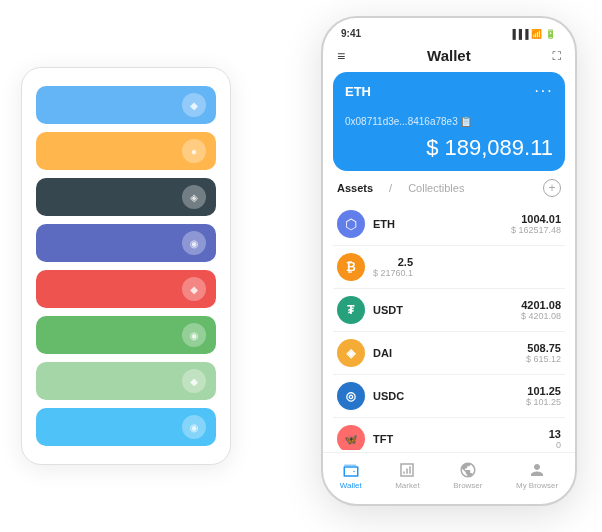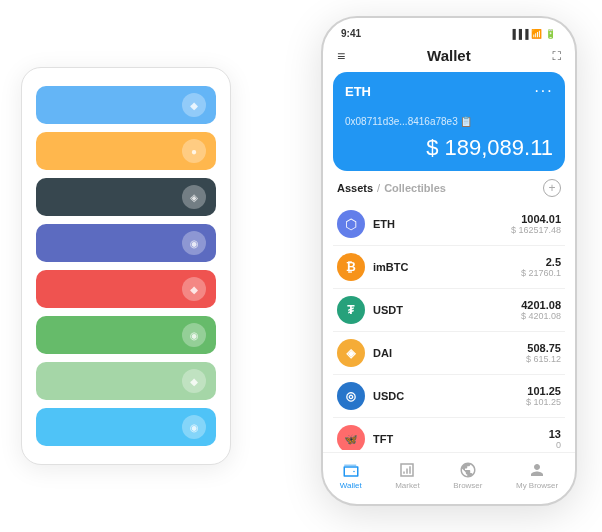--- a/index.html
+++ b/index.html
@@ -163,39 +163,38 @@
     
     .assets-header {
       display: flex;
       justify-content: space-between;
       align-items: center;
       padding: 0 14px 6px;
     }
 
     .assets-tabs {
       display: flex;
-      gap: 4px;
+      gap: 16px;
       align-items: center;
     }
 
     .assets-tab {
       font-size: 11px;
       color: #222;
       font-weight: 600;
     }
 
     .assets-tab-divider {
       font-size: 11px;
       color: #aaa;
     }
 
     .assets-tab-inactive {
       font-size: 11px;
       color: #aaa;
-      font-weight: bold;
     }
 
     .add-btn {
       width: 18px;
       height: 18px;
       border-radius: 50%;
       border: 1.5px solid #aaa;
       display: flex;
       align-items: center;
       justify-content: center;
@@ -373,21 +372,20 @@
         <div class="asset-logo eth-logo" style="color:#fff;font-size:14px;">⬡</div>
         <span class="asset-name">ETH</span>
         <div class="asset-amounts">
           <div class="asset-balance">1004.01</div>
           <div class="asset-usd">$ 162517.48</div>
         </div>
       </div>
 
       <div class="asset-item">
         <div class="asset-logo imbtc-logo" style="color:#fff;font-size:12px;font-weight:700;">₿</div>
-        <span class="asset-name">imBTC</span>
         <div class="asset-amounts">
           <div class="asset-balance">2.5</div>
           <div class="asset-usd">$ 21760.1</div>
         </div>
       </div>
 
       <div class="asset-item">
         <div class="asset-logo usdt-logo" style="color:#fff;font-size:12px;font-weight:700;">₮</div>
         <span class="asset-name">USDT</span>
         <div class="asset-amounts">

